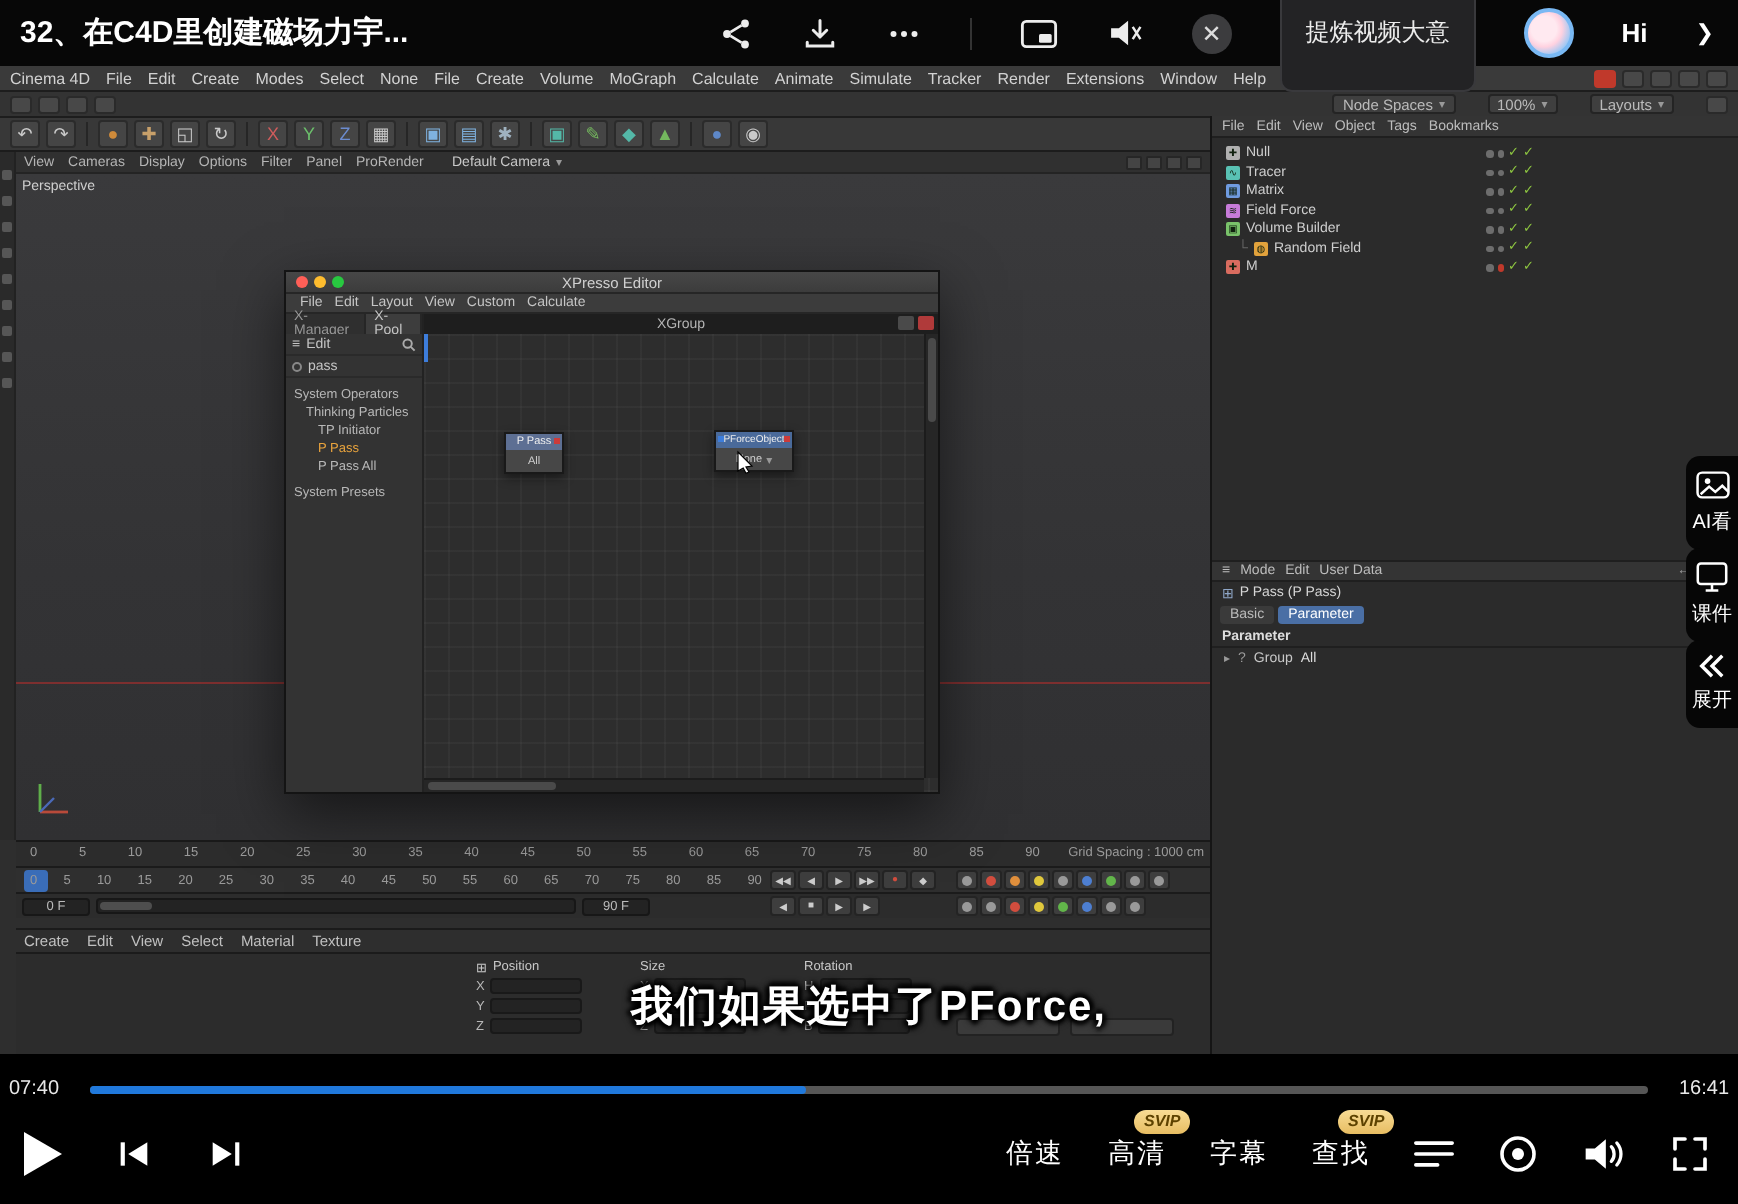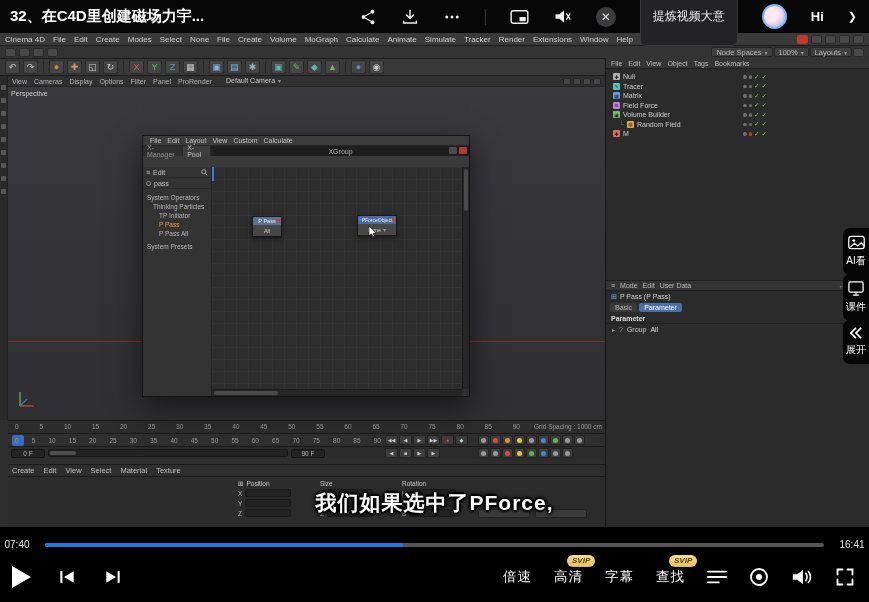--- a/index.html
+++ b/index.html
@@ -20,21 +20,21 @@
 .hi{color:#fff;font-size:13px;font-weight:bold;cursor:pointer}
 .tb-chev{color:#fff;font-size:11px;cursor:pointer}
 
 
 .c4d{position:absolute;top:33px;left:0;width:869px;height:494px;background:#2e2e2e;color:#c3c3c3;font-size:8px;z-index:1}
 .mbar{position:absolute;top:0;left:0;right:0;height:13px;background:#3a3a3a;border-bottom:1px solid #1d1d1d;display:flex;align-items:center;gap:8px;padding:0 5px;font-size:8px;color:#d2d2d2}
 .mbar-right{margin-left:auto;display:flex;align-items:center;gap:3px}
 .badge-red{width:11px;height:9px;background:#c0392b;border-radius:2px}
 .mini{width:11px;height:9px;background:#484848;border:1px solid #2a2a2a;border-radius:2px}
 .tb2{position:absolute;top:13px;left:0;right:0;height:13px;background:#333;border-bottom:1px solid #1d1d1d;display:flex;align-items:center;gap:3px;padding:0 5px;font-size:7.5px;color:#bbb}
-.tb2-right{margin-left:auto;display:flex;align-items:flex-end;gap:1px}
+.tb2-right{margin-left:auto;display:flex;align-items:flex-end;gap:16px}
 .sel{background:#3f3f3f;border:1px solid #242424;border-radius:2px;padding:0 4px;height:10px;display:flex;align-items:center;gap:3px;white-space:nowrap;cursor:pointer}
 .caret{font-size:6px;color:#999}
 .tools{position:absolute;top:26px;left:0;right:0;height:17px;background:#383838;border-bottom:1px solid #1c1c1c;display:flex;align-items:center;gap:3px;padding-left:5px}
 .ticn{width:15px;height:14px;border-radius:2px;background:#454545;border:1px solid #2b2b2b;color:#c9c9c9;font-size:9px;display:flex;align-items:center;justify-content:center;cursor:pointer}
 .tsep{width:1px;height:12px;background:#262626;margin:0 2px}
 .lstrip{position:absolute;top:43px;left:0;width:8px;height:344px;background:#2a2a2a;border-right:1px solid #222;display:flex;flex-direction:column;align-items:center;gap:8px;padding-top:9px}
 .lstrip i{width:5px;height:5px;background:#565656;border-radius:1px}
 .vmenu{position:absolute;top:43px;left:8px;width:597px;height:11px;background:#303030;border-bottom:1px solid #242424;display:flex;align-items:center;gap:7px;padding:0 4px;font-size:7px;color:#b5b5b5}
 .cam{position:absolute;left:218px;top:1px;font-size:7px;color:#c9c9c9;display:flex;gap:3px;align-items:center;cursor:pointer}
 .vicons{margin-left:auto;display:flex;gap:2px}
@@ -307,20 +307,28 @@
       <span class="persp">Perspective</span>
       <div class="redline"></div>
       <svg style="position:absolute;left:8px;bottom:10px" width="22" height="22" viewBox="0 0 22 22">
         <path d="M4 18L4 4" stroke="#5fae4a" stroke-width="1.4"></path>
         <path d="M4 18L18 18" stroke="#b84a3a" stroke-width="1.4"></path>
         <path d="M4 18L11 11" stroke="#4a6ab8" stroke-width="1.2"></path>
       </svg>
     </div>
 
     <div class="xp">
+      <div class="xp-title">
+        <span class="dots">
+          <span class="dot" style="background:#ff5f57"></span>
+          <span class="dot" style="background:#febc2e"></span>
+          <span class="dot" style="background:#28c840"></span>
+        </span>
+        <span class="xp-tt">XPresso Editor</span>
+      </div>
       <div class="xp-menu">
 
       <span>File</span>
           <span>Edit</span>
           <span>Layout</span>
           <span>View</span>
           <span>Custom</span>
           <span>Calculate</span>
         </div>
       <div class="xp-tabrow">

